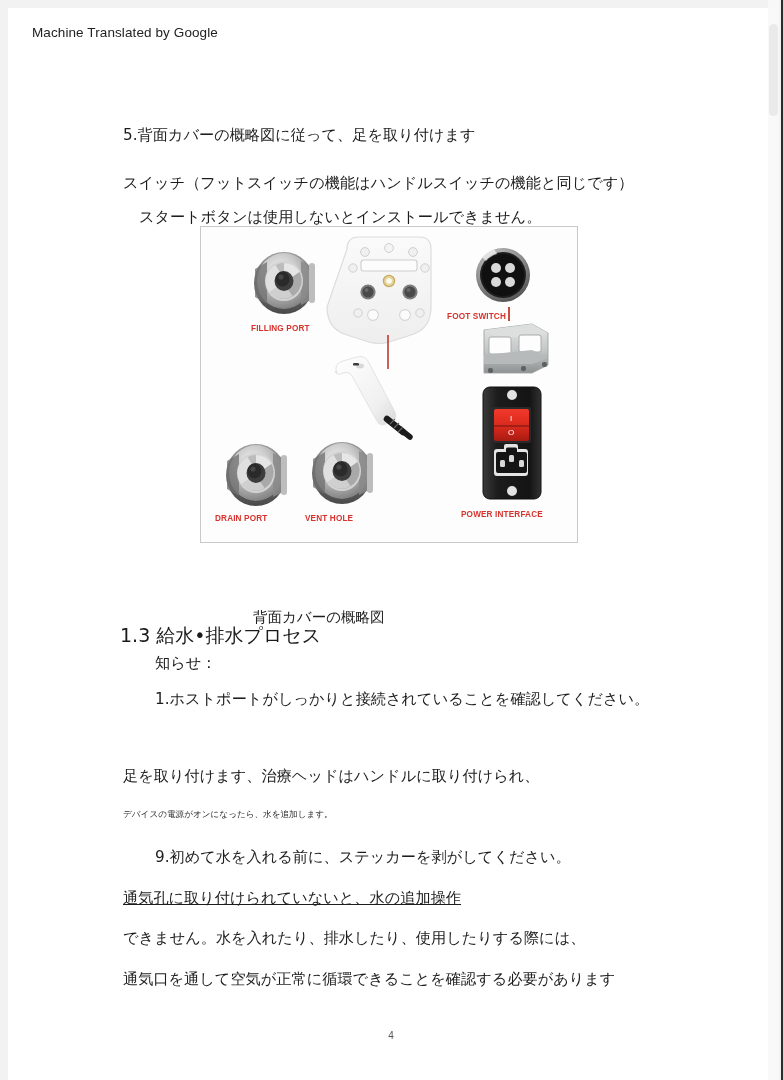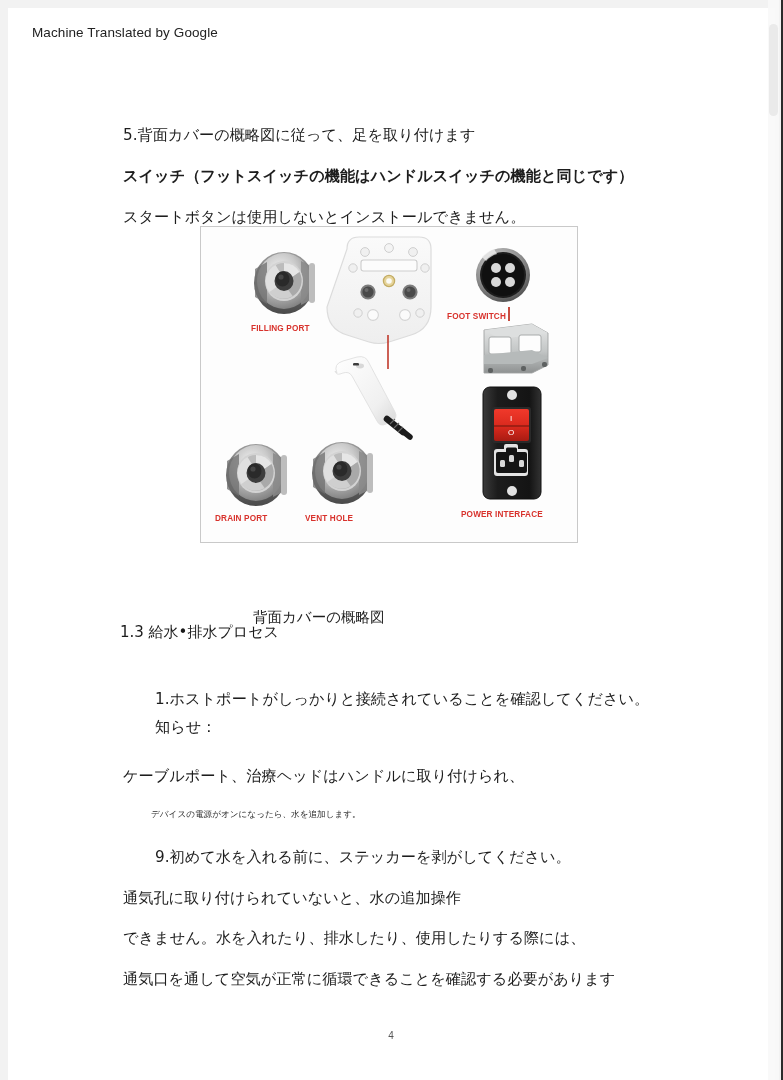--- a/index.html
+++ b/index.html
@@ -86,21 +86,21 @@
     color: #1d1d1d;
     white-space: nowrap;
     font-family: "DejaVu Sans", "Liberation Sans", sans-serif;
   }
   .para.tiny {
     font-size: 8.6px;
     color: #2a2a2a;
   }
   .heading {
     position: absolute;
-    font-size: 15px;
+    font-size: 19px;
     color: #1a1a1a;
     white-space: nowrap;
     font-family: "DejaVu Sans", "Liberation Sans", sans-serif;
   }
   .caption {
     position: absolute;
     font-size: 14.5px;
     color: #1d1d1d;
     white-space: nowrap;
     font-family: "DejaVu Sans", "Liberation Sans", sans-serif;
@@ -139,22 +139,22 @@
 
 <div id="viewer">
 
   <div id="page">
 
     <div class="mt-banner">Machine Translated by Google</div>
 
     <div class="doc-body">
 
       <div class="para" style="left:115px; top:116px;">5.背面カバーの概略図に従って、足を取り付けます</div>
-      <div class="para" style="left:115px; top:157px;font-weight:bold;">スイッチ（フットスイッチの機能はハンドルスイッチの機能と同じです）</div>
-      <div class="para" style="left:115px; top:198px;">スタートボタンは使用しないとインストールできません。</div>
+      <div class="para" style="left:115px; top:164px;">スイッチ（フットスイッチの機能はハンドルスイッチの機能と同じです）</div>
+      <div class="para" style="left:131px; top:198px;">スタートボタンは使用しないとインストールできません。</div>
 
       <div id="figure">
         <svg width="376" height="315" viewBox="0 0 376 315" xmlns="http://www.w3.org/2000/svg">
           <defs>
             <radialGradient id="metalPort" cx="42%" cy="32%" r="72%">
               <stop offset="0%" stop-color="#f3f3f3"></stop>
               <stop offset="45%" stop-color="#c9c9c9"></stop>
               <stop offset="100%" stop-color="#7c7c7c"></stop>
             </radialGradient>
             <linearGradient id="portRing" x1="0" y1="0" x2="0" y2="1">
@@ -311,27 +311,27 @@
             <use href="#qcport" x="104" y="210" width="78" height="70"></use>
           </g>
           <text class="fig-label" x="104" y="294">VENT HOLE</text>
         </svg>
       </div>
 
       <div class="caption" style="left:245px; top:560px;">背面カバーの概略図</div>
 
       <div class="heading" style="left:112px; top:615px;">1.3 給水•排水プロセス</div>
 
-      <div class="para" style="left:147px; top:708px;">知らせ：</div>
+      <div class="para" style="left:147px; top:644px;">知らせ：</div>
 
       <div class="para" style="left:147px; top:680px;">1.ホストポートがしっかりと接続されていることを確認してください。</div>
-      <div class="para" style="left:115px; top:757px;">ケーブルポート、治療ヘッドはハンドルに取り付けられ、</div>
-      <div class="para tiny" style="left:115px; top:800px;margin-left:28px;">デバイスの電源がオンになったら、水を追加します。</div>
+      <div class="para" style="left:115px; top:757px;">足を取り付けます、治療ヘッドはハンドルに取り付けられ、</div>
+      <div class="para tiny" style="left:115px; top:800px;">デバイスの電源がオンになったら、水を追加します。</div>
       <div class="para" style="left:147px; top:838px;">9.初めて水を入れる前に、ステッカーを剥がしてください。</div>
-      <div class="para" style="left:115px; top:879px;">通気孔に取り付けられていないと、水の追加操作</div>
+      <div class="para" style="left:115px; top:879px;text-decoration:underline;">通気孔に取り付けられていないと、水の追加操作</div>
       <div class="para" style="left:115px; top:919px;">できません。水を入れたり、排水したり、使用したりする際には、</div>
       <div class="para" style="left:115px; top:960px;">通気口を通して空気が正常に循環できることを確認する必要があります</div>
 
       <div class="page-number" style="left:363px; top:1022px;">4</div>
 
     </div>
   </div>
 
   <div id="scrollbar-track"></div>
   <div id="scrollbar-thumb"></div>

